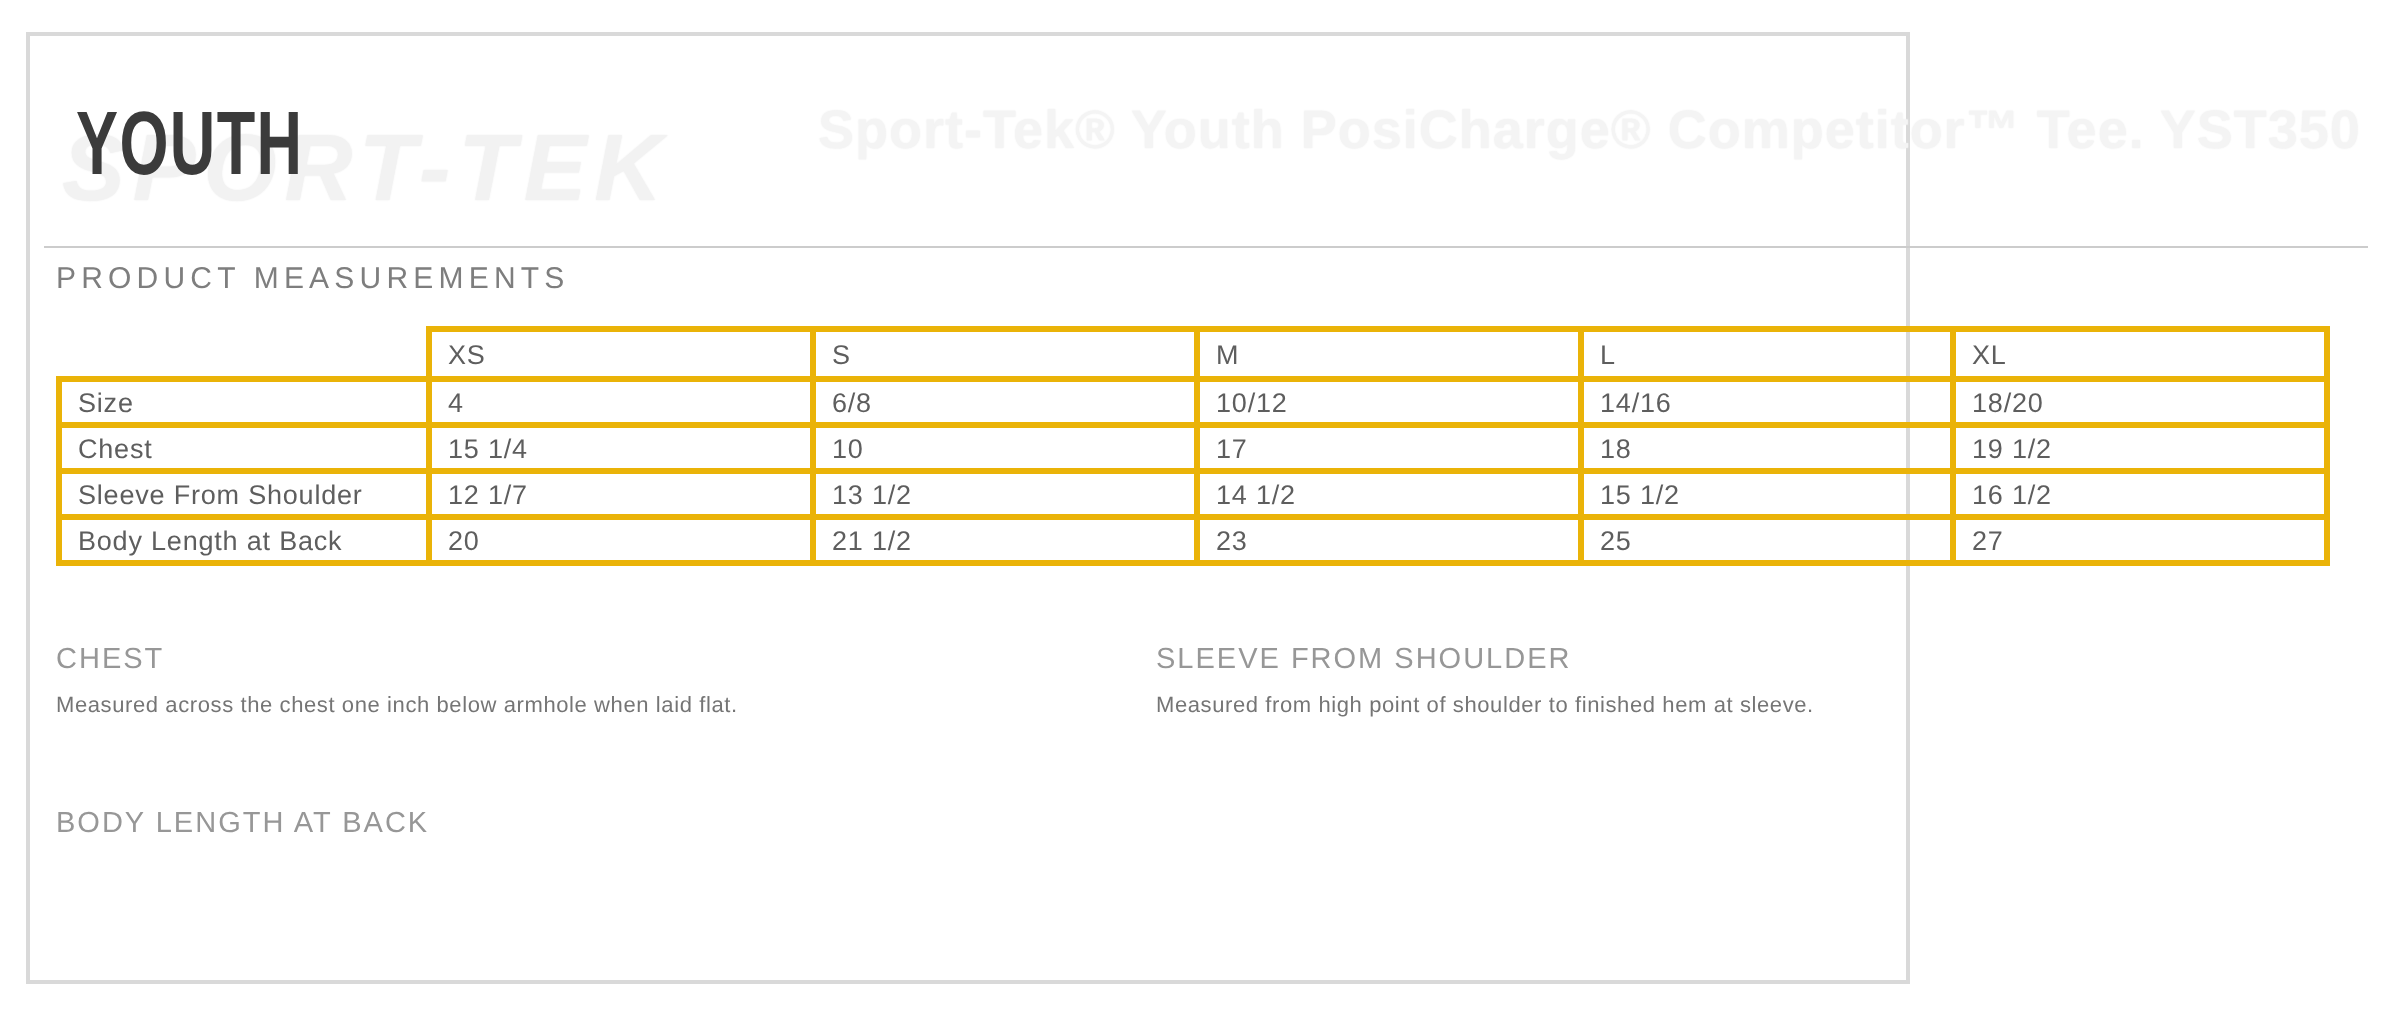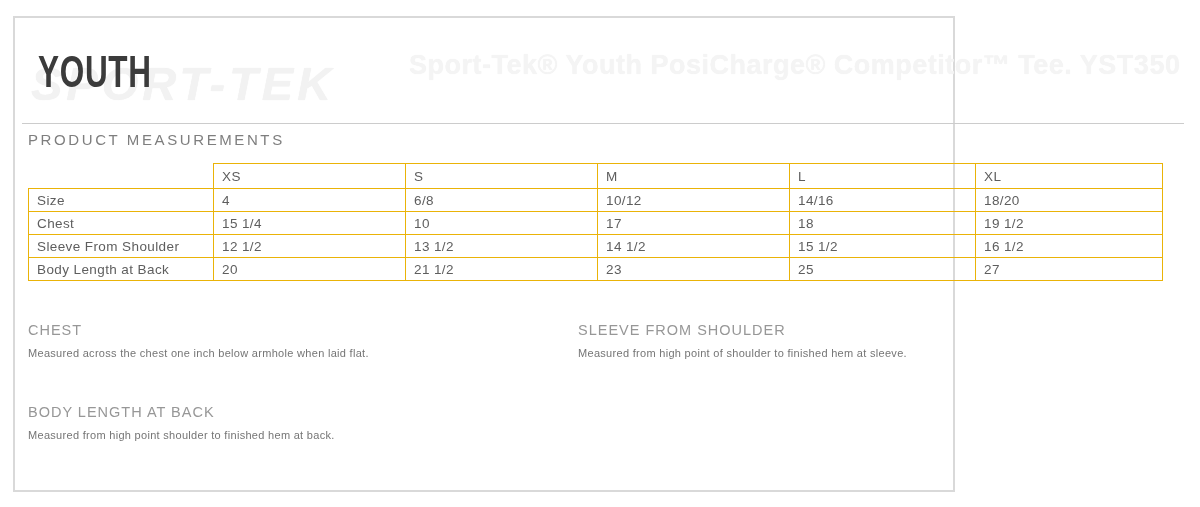--- a/index.html
+++ b/index.html
@@ -73,21 +73,21 @@
     left: 13px; top: 145px;
     width: 1134px;
     border-collapse: collapse;
     table-layout: fixed;
     font-size: 13.5px;
     color: #5e5e5e;
     letter-spacing: 0.4px;
   }
   table.measurements th,
   table.measurements td {
-    border: 1px solid #eab308;
+    border: 3px solid #eab308;
     text-align: left;
     font-weight: normal;
     padding: 0 0 0 8px;
     height: 23px;
     vertical-align: middle;
     overflow: hidden;
     white-space: nowrap;
   }
   table.measurements thead th { height: 25px; }
   table.measurements th.corner { border: none; background: transparent; }
@@ -157,21 +157,21 @@
       <tr>
         <td>Chest</td>
         <td>15 1/4</td>
         <td>10</td>
         <td>17</td>
         <td>18</td>
         <td>19 1/2</td>
       </tr>
       <tr>
         <td>Sleeve From Shoulder</td>
-        <td>12 1/2</td>
+        <td>12 1/7</td>
         <td>13 1/2</td>
         <td>14 1/2</td>
         <td>15 1/2</td>
         <td>16 1/2</td>
       </tr>
       <tr>
         <td>Body Length at Back</td>
         <td>20</td>
         <td>21 1/2</td>
         <td>23</td>
@@ -181,15 +181,14 @@
     </tbody>
   </table>
 
   <div class="def-term pos-chest-term">CHEST</div>
   <div class="def-desc pos-chest-desc">Measured across the chest one inch below armhole when laid flat.</div>
 
   <div class="def-term pos-sleeve-term">SLEEVE FROM SHOULDER</div>
   <div class="def-desc pos-sleeve-desc">Measured from high point of shoulder to finished hem at sleeve.</div>
 
   <div class="def-term pos-body-term">BODY LENGTH AT BACK</div>
-  <div class="def-desc pos-body-desc">Measured from high point shoulder to finished hem at back.</div>
 
 </div>
 
 </body></html>

